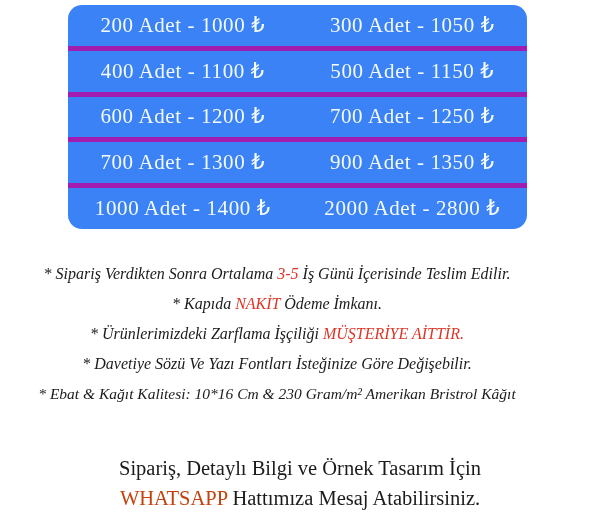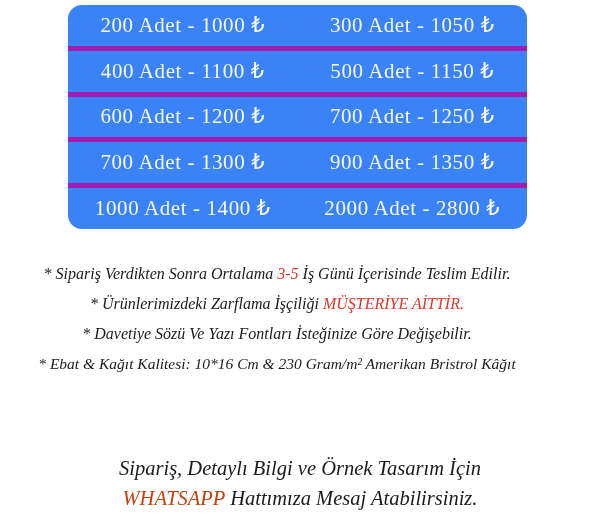--- a/index.html
+++ b/index.html
@@ -69,21 +69,20 @@
   .red { color: #DD3528; }
   .green { color: #c2410c; }
 
   
   .footer {
     position: absolute;
     top: 453px;
     left: 0;
     width: 600px;
     text-align: center;
-    font-style: italic;
     color: #1b1b1b;
   }
   .footer-line {
     margin: 0;
     height: 30px;
     line-height: 30px;
     font-size: 20.5px;
   }
 </style>
 </head>
@@ -109,20 +108,21 @@
       <div class="price-cell">900 Adet - 1350 ₺</div>
     </div>
     <div class="price-row">
       <div class="price-cell">1000 Adet - 1400 ₺</div>
       <div class="price-cell">2000 Adet - 2800 ₺</div>
     </div>
   </div>
 
   <div class="notes">
     <p class="note"><span>* Sipariş Verdikten Sonra Ortalama </span><span class="red">3-5</span><span> İş Günü İçerisinde Teslim Edilir.</span></p>
+    <p class="note"><span>* Kapıda </span><span class="red">NAKİT</span><span> Ödeme İmkanı.</span></p>
     <p class="note"><span>* Ürünlerimizdeki Zarflama İşçiliği </span><span class="red">MÜŞTERİYE AİTTİR.</span><span></span></p>
     <p class="note"><span>* Davetiye Sözü Ve Yazı Fontları İsteğinize Göre Değişebilir.</span><span class="red"></span><span></span></p>
     <p class="note small"><span>* Ebat &amp; Kağıt Kalitesi: 10*16 Cm &amp; 230 Gram/m² Amerikan Bristrol Kâğıt</span><span class="red"></span><span></span></p>
   </div>
 
   <div class="footer">
     <p class="footer-line">Sipariş, Detaylı Bilgi ve Örnek Tasarım İçin</p>
     <p class="footer-line"><span class="green">WHATSAPP</span><span> Hattımıza Mesaj Atabilirsiniz.</span></p>
   </div>
 

